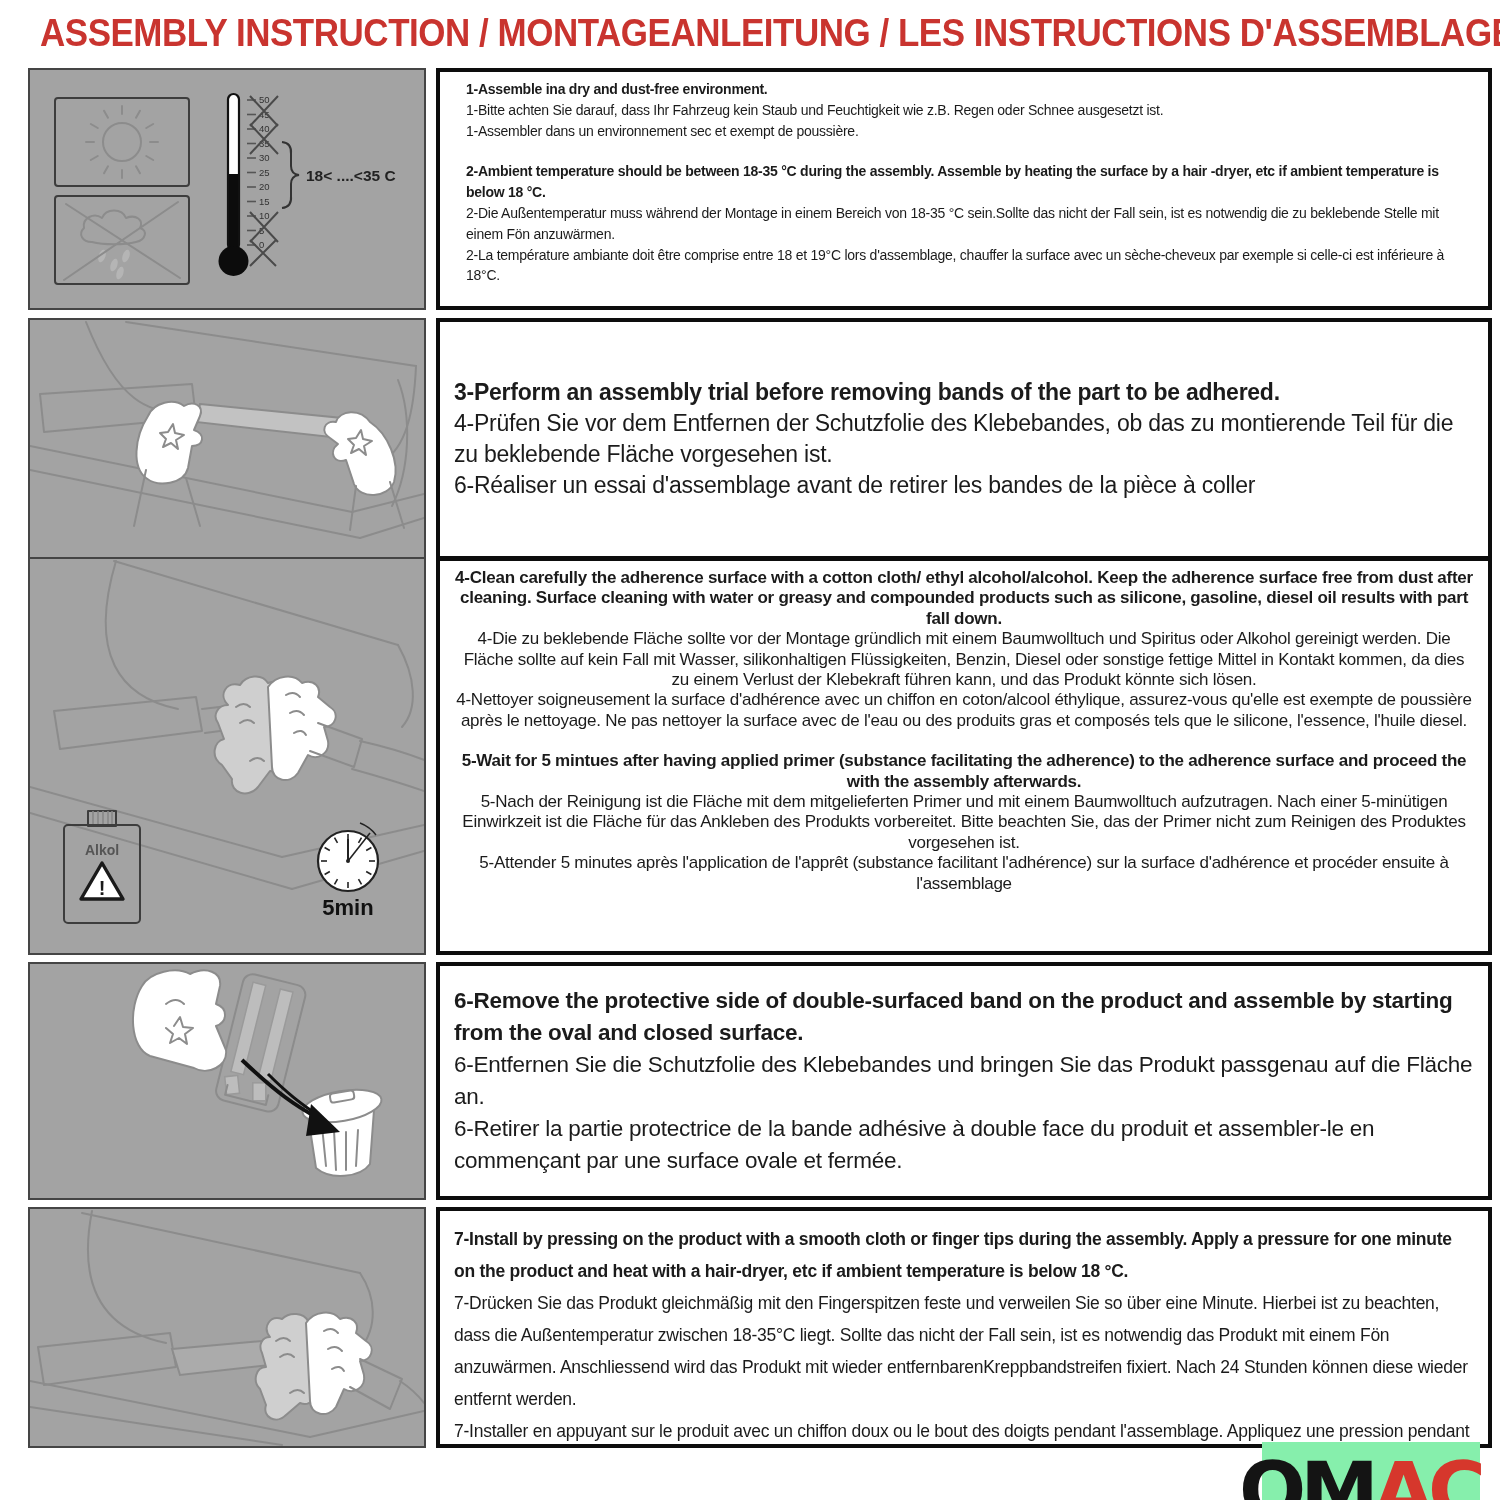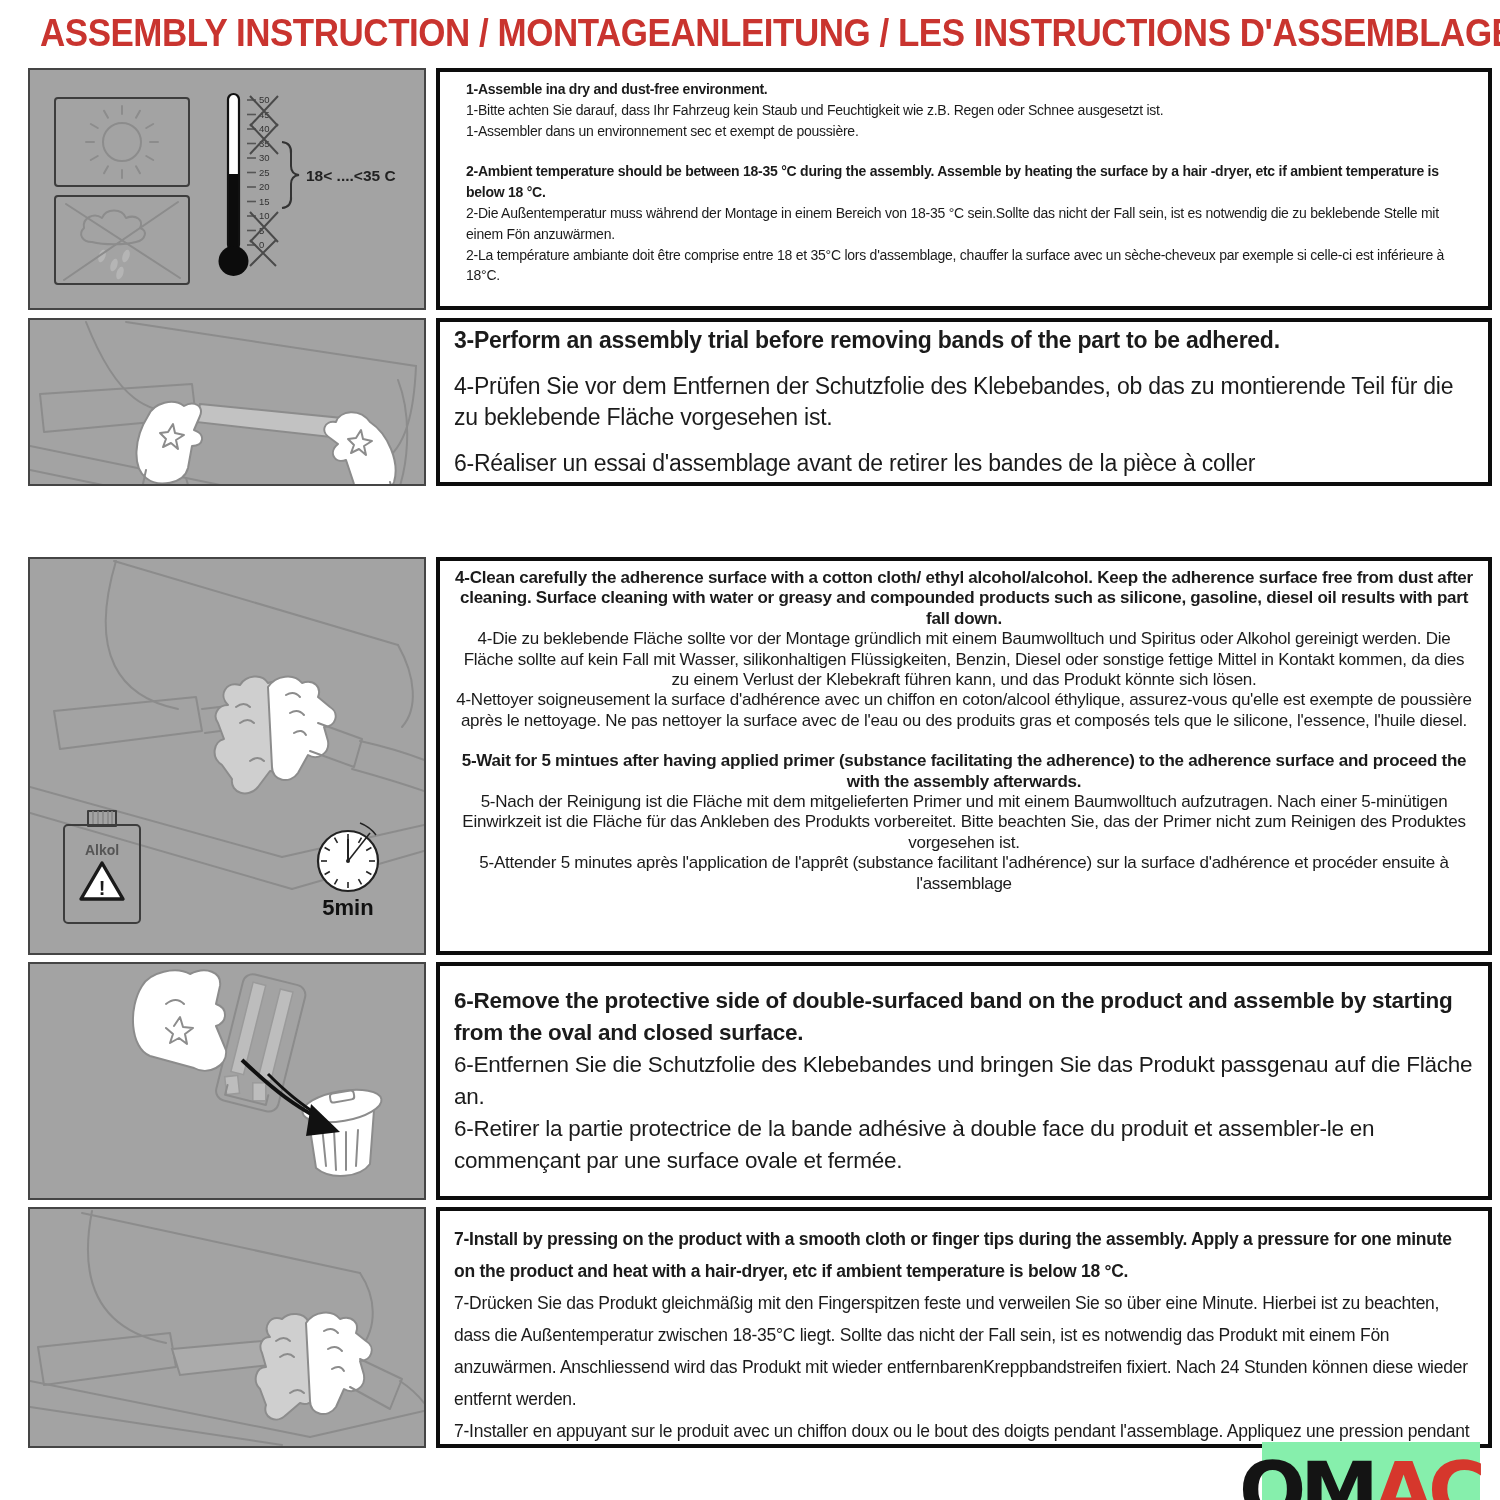--- a/index.html
+++ b/index.html
@@ -3,21 +3,21 @@
 <meta charset="utf-8">
 <style>
   html,body{margin:0;padding:0;background:#fff;}
   body{width:1500px;height:1500px;position:relative;font-family:"Liberation Sans",sans-serif;color:#1b1b1b;}
   .title{position:absolute;left:40px;top:12px;font-size:38px;font-weight:bold;color:var(--accent-red,#c9342f);
          white-space:nowrap;letter-spacing:-.5px;transform:scaleX(.92);transform-origin:left center;}
   .img-box{position:absolute;left:28px;width:398px;border:2px solid #454545;background:#a3a3a3;box-sizing:border-box;overflow:hidden;}
   .txt-box{position:absolute;left:436px;width:1056px;border:4px solid #0d0d0d;background:#fff;box-sizing:border-box;
            padding:7px 14px;overflow:hidden;}
   .r1{top:68px;height:242px;}
-  .r2{top:318px;height:168px;gap:15px;}
+  .r2{top:318px;height:242px;}
   .r3{top:557px;height:398px;text-align:center;}
   .r4{top:962px;height:238px;}
   .r5{top:1207px;height:241px;}
   .txt-box p{margin:0;letter-spacing:-.25px;}
   .small p{font-size:14px;line-height:20.8px;margin-left:12px;}
   .mid p{font-size:17px;line-height:20.4px;}
   .big p{font-size:23px;line-height:31px;}
   .big4 p{font-size:22.5px;line-height:32px;}
   .r5t p{font-size:17.5px;line-height:32px;}
   .en{font-weight:bold;}
@@ -110,21 +110,21 @@
     </g>
   </svg>
 </div>
 <div class="txt-box small r1">
   <p class="en">1-Assemble ina dry and dust-free environment.</p>
   <p>1-Bitte achten Sie darauf, dass Ihr Fahrzeug kein Staub und Feuchtigkeit wie z.B. Regen oder Schnee ausgesetzt ist.</p>
   <p>1-Assembler dans un environnement sec et exempt de poussière.</p>
   <div class="gap"></div>
   <p class="en">2-Ambient temperature should be between 18-35 °C  during the assembly. Assemble by heating the surface by a hair -dryer, etc if ambient temperature is below 18 °C.</p>
   <p>2-Die Außentemperatur muss während der Montage in einem Bereich von 18-35 °C  sein.Sollte das nicht der Fall sein, ist es notwendig die zu beklebende Stelle mit einem Fön anzuwärmen.</p>
-  <p>2-La température ambiante doit être comprise entre 18 et 35°C lors d'assemblage, chauffer la surface avec un sèche-cheveux par exemple si celle-ci est inférieure à 18°C.</p>
+  <p>2-La température ambiante doit être comprise entre 18 et 19°C lors d'assemblage, chauffer la surface avec un sèche-cheveux par exemple si celle-ci est inférieure à 18°C.</p>
 </div>
 
 <div class="img-box r2">
   <svg width="394" height="226" viewBox="0 0 394 226">
     <g class="ln">
       <path d="M56,2 C86,78 118,100 168,90"></path>
       <path d="M96,2 L386,46"></path>
       <path d="M386,46 C384,92 376,128 352,142"></path>
       <path d="M368,60 C382,96 380,150 362,186"></path>
       <path d="M10,74 L162,64 L166,98 L14,112 Z"></path>

